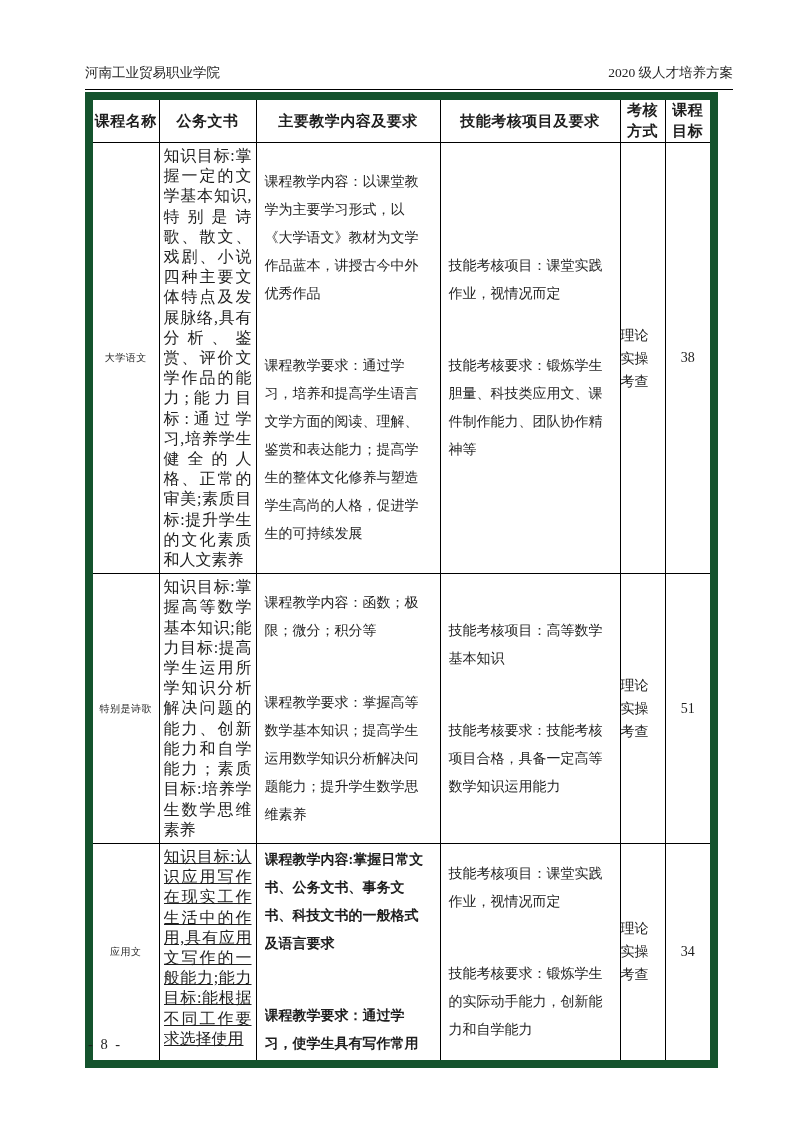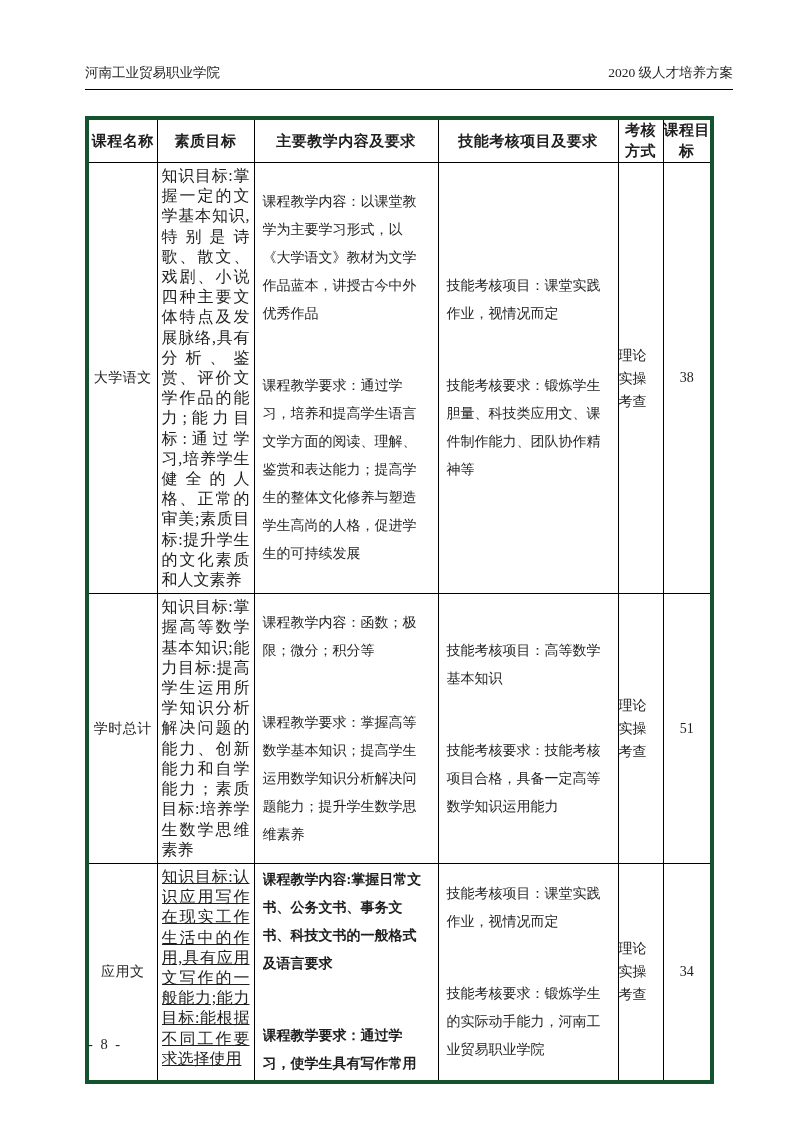--- a/index.html
+++ b/index.html
@@ -24,46 +24,46 @@
     align-items: flex-end;
     font-size: 13.5px;
     padding-bottom: 7px;
     border-bottom: 1.5px solid #000;
     gap: 28px;
   }
   
   .course-table {
     position: absolute;
     left: 85px;
-    top: 116px;
+    top: 92px;
     border-collapse: collapse;
     table-layout: fixed;
     width: 625px;
-    border: 4px solid #14532d;
+    border: 8px solid #14532d;
   }
   .course-table th, .course-table td {
     border: 1px solid #000;
     vertical-align: middle;
     overflow: hidden;
   }
   .course-table th {
     font-size: 15px;
     font-weight: bold;
     text-align: center;
     line-height: 21px;
     height: 44px;
     letter-spacing: 0.5px;
   }
   .row-1 { height: 393px; }
   .row-2 { height: 263px; }
   .row-3 { height: 218px; }
 
   td.c-name {
     text-align: center;
-    font-size: 14px;
+    font-size: 10px;
     letter-spacing: 0.5px;
     margin-top: 28px;
   }
   td.c-obj {
     font-size: 16px;
     padding: 3px 4px;
     line-height: 20.2px;
     text-align: justify;
     text-justify: inter-ideograph;
   }
@@ -111,21 +111,21 @@
       <col style="width:70px">
         <col style="width:97px">
         <col style="width:184px">
       <col style="width:180px">
         <col style="width:45px">
         <col style="width:49px">
     </colgroup>
     <thead>
       <tr>
         <th>课程名称</th>
-        <th>素质目标</th>
+        <th>公务文书</th>
         <th>主要教学内容及要求</th>
         <th>技能考核项目及要求</th>
         <th>考核方式</th>
         <th>课程目标</th>
       </tr>
     </thead>
     <tbody>
       <tr class="row-1">
         <td class="c-name">大学语文</td>
         <td class="c-obj">知识目标:掌握一定的文学基本知识,特别是诗歌、散文、戏剧、小说四种主要文体特点及发展脉络,具有分析、鉴赏、评价文学作品的能力;能力目标:通过学习,培养学生健全的人格、正常的审美;素质目标:提升学生的文化素质和人文素养</td>
@@ -139,21 +139,21 @@
         </td>
         <td class="c-method">
           <div>理论</div>
           <div>实操</div>
           <div>考查</div>
         </td>
         <td class="c-hours">38</td>
       </tr>
 
       <tr class="row-2">
-        <td class="c-name">学时总计</td>
+        <td class="c-name">特别是诗歌</td>
         <td class="c-obj">知识目标:掌握高等数学基本知识;能力目标:提高学生运用所学知识分析解决问题的能力、创新能力和自学能力；素质目标:培养学生数学思维素养</td>
         <td class="c-content">
           <p>课程教学内容：函数；极限；微分；积分等</p>
           <p>课程教学要求：掌握高等数学基本知识；提高学生运用数学知识分析解决问题能力；提升学生数学思维素养</p>
         </td>
         <td class="c-assess">
           <p>技能考核项目：高等数学基本知识</p>
           <p>技能考核要求：技能考核项目合格，具备一定高等数学知识运用能力</p>
         </td>
         <td class="c-method">
@@ -170,21 +170,21 @@
           <div class="clip-obj">知识目标:认识应用写作在现实工作生活中的作用,具有应用文写作的一般能力;能力目标:能根据不同工作要求选择使用</div>
         </td>
         <td class="c-content">
           <div class="clip-content">
             <p>课程教学内容:掌握日常文书、公务文书、事务文书、科技文书的一般格式及语言要求</p>
             <p>课程教学要求：通过学习，使学生具有写作常用公文、事务文书、宣传报道类应用文、经贸广告类应用文、科技类应用文、书信笔记类应</p>
           </div>
         </td>
         <td class="c-assess">
           <p>技能考核项目：课堂实践作业，视情况而定</p>
-          <p>技能考核要求：锻炼学生的实际动手能力，河南工业贸易职业学院</p>
+          <p>技能考核要求：锻炼学生的实际动手能力，创新能力和自学能力</p>
         </td>
         <td class="c-method">
           <div>理论</div>
           <div>实操</div>
           <div>考查</div>
         </td>
         <td class="c-hours">34</td>
       </tr>
     </tbody>
   </table>

